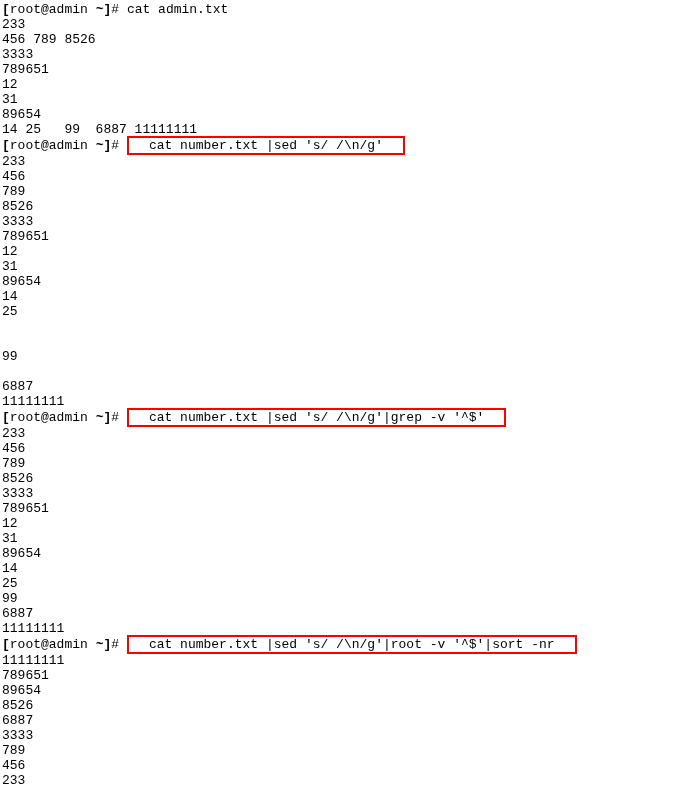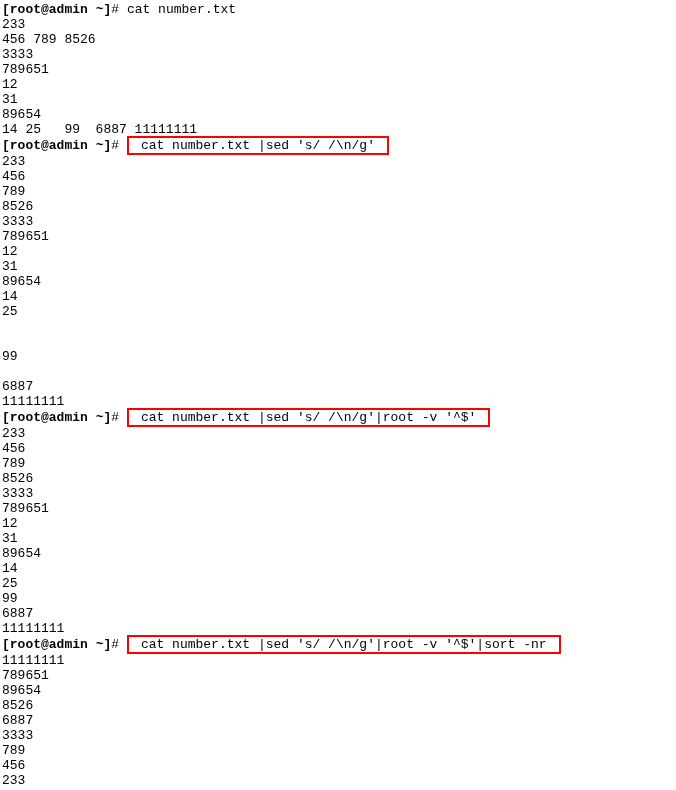--- a/index.html
+++ b/index.html
@@ -6,37 +6,37 @@
     margin: 0;
     padding: 2px;
     background: #fff;
     font-family: "Courier New", monospace;
     font-size: 13px;
     line-height: 15px;
     color: #000;
     width: 676px;
   }
   .line { white-space: pre; position: relative; }
-  .prompt-user { font-weight: bold; }
+  .prompt-user { font-weight: normal; }
   .prompt-tilde { font-weight: bold; }
   .prompt-bracket { font-weight: bold; }
   .cmd-boxed {
     display: inline-block;
     border: 2px solid #ff0000;
-    padding: 0 12px;
+    padding: 0 20px;
     margin: -1px 0;
   }
   .container { position: relative; width: 676px; }
 </style>
 </head>
 <body>
 
 <div class="container">
 
-<div class="line"><span class="prompt-bracket">[</span><span class="prompt-user">root@admin</span> <span class="prompt-tilde">~</span><span class="prompt-bracket">]</span><span>#</span> <span>cat number.txt</span></div>
+<div class="line"><span class="prompt-bracket">[</span><span class="prompt-user">root@admin</span> <span class="prompt-tilde">~</span><span class="prompt-bracket">]</span><span>#</span> <span>cat admin.txt</span></div>
 <div class="line">233</div>
 <div class="line">456 789 8526</div>
 <div class="line">3333</div>
 <div class="line">789651</div>
 <div class="line">12</div>
 <div class="line">31</div>
 <div class="line">89654</div>
 <div class="line">14 25   99  6887 11111111</div>
 
 <div class="line"><span class="prompt-bracket">[</span><span class="prompt-user">root@admin</span> <span class="prompt-tilde">~</span><span class="prompt-bracket">]</span><span>#</span> <span class="cmd-boxed">cat number.txt |sed 's/ /\n/g'</span></div>
@@ -51,21 +51,21 @@
 <div class="line">89654</div>
 <div class="line">14</div>
 <div class="line">25</div>
 <div class="line">&nbsp;</div>
 <div class="line">&nbsp;</div>
 <div class="line">99</div>
 <div class="line">&nbsp;</div>
 <div class="line">6887</div>
 <div class="line">11111111</div>
 
-<div class="line"><span class="prompt-bracket">[</span><span class="prompt-user">root@admin</span> <span class="prompt-tilde">~</span><span class="prompt-bracket">]</span><span>#</span> <span class="cmd-boxed">cat number.txt |sed 's/ /\n/g'|root -v '^$'</span></div>
+<div class="line"><span class="prompt-bracket">[</span><span class="prompt-user">root@admin</span> <span class="prompt-tilde">~</span><span class="prompt-bracket">]</span><span>#</span> <span class="cmd-boxed">cat number.txt |sed 's/ /\n/g'|grep -v '^$'</span></div>
 <div class="line">233</div>
 <div class="line">456</div>
 <div class="line">789</div>
 <div class="line">8526</div>
 <div class="line">3333</div>
 <div class="line">789651</div>
 <div class="line">12</div>
 <div class="line">31</div>
 <div class="line">89654</div>
 <div class="line">14</div>

